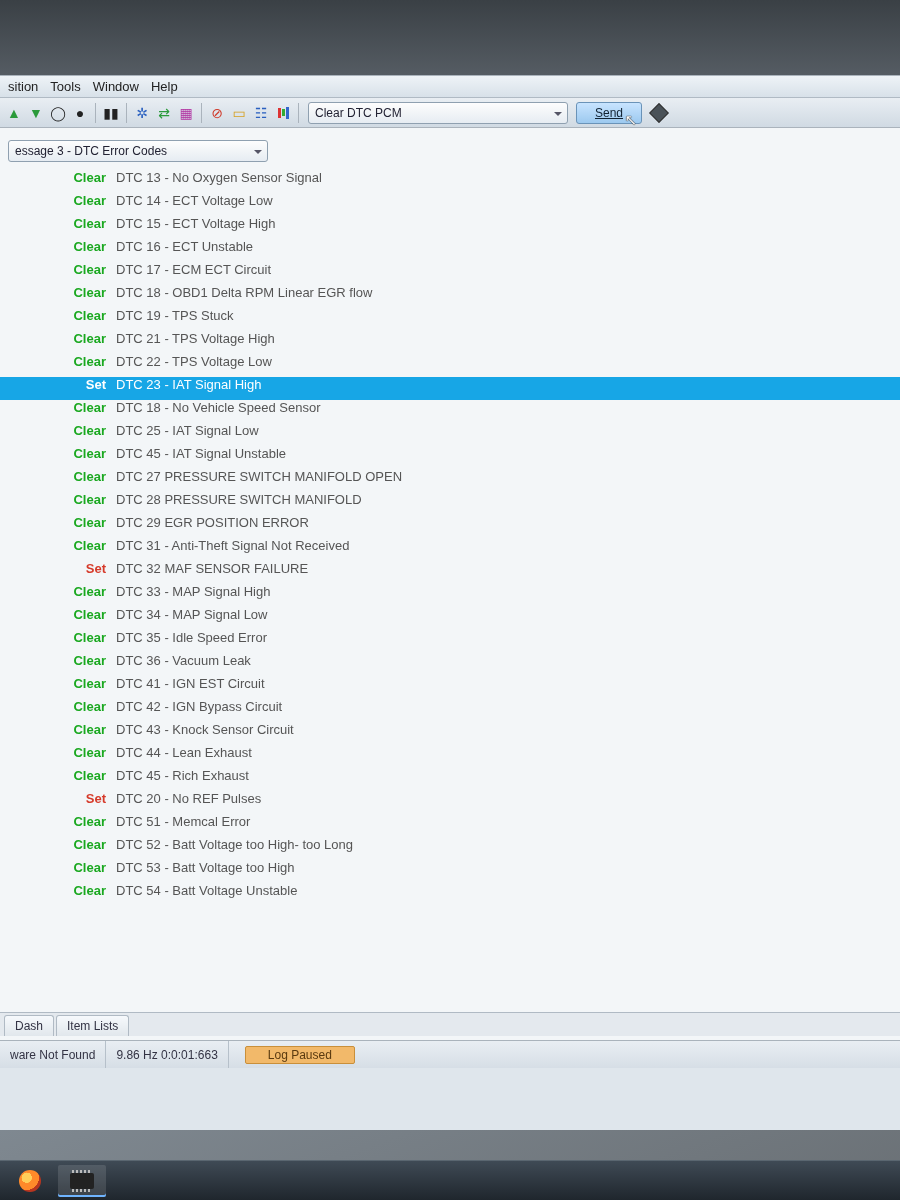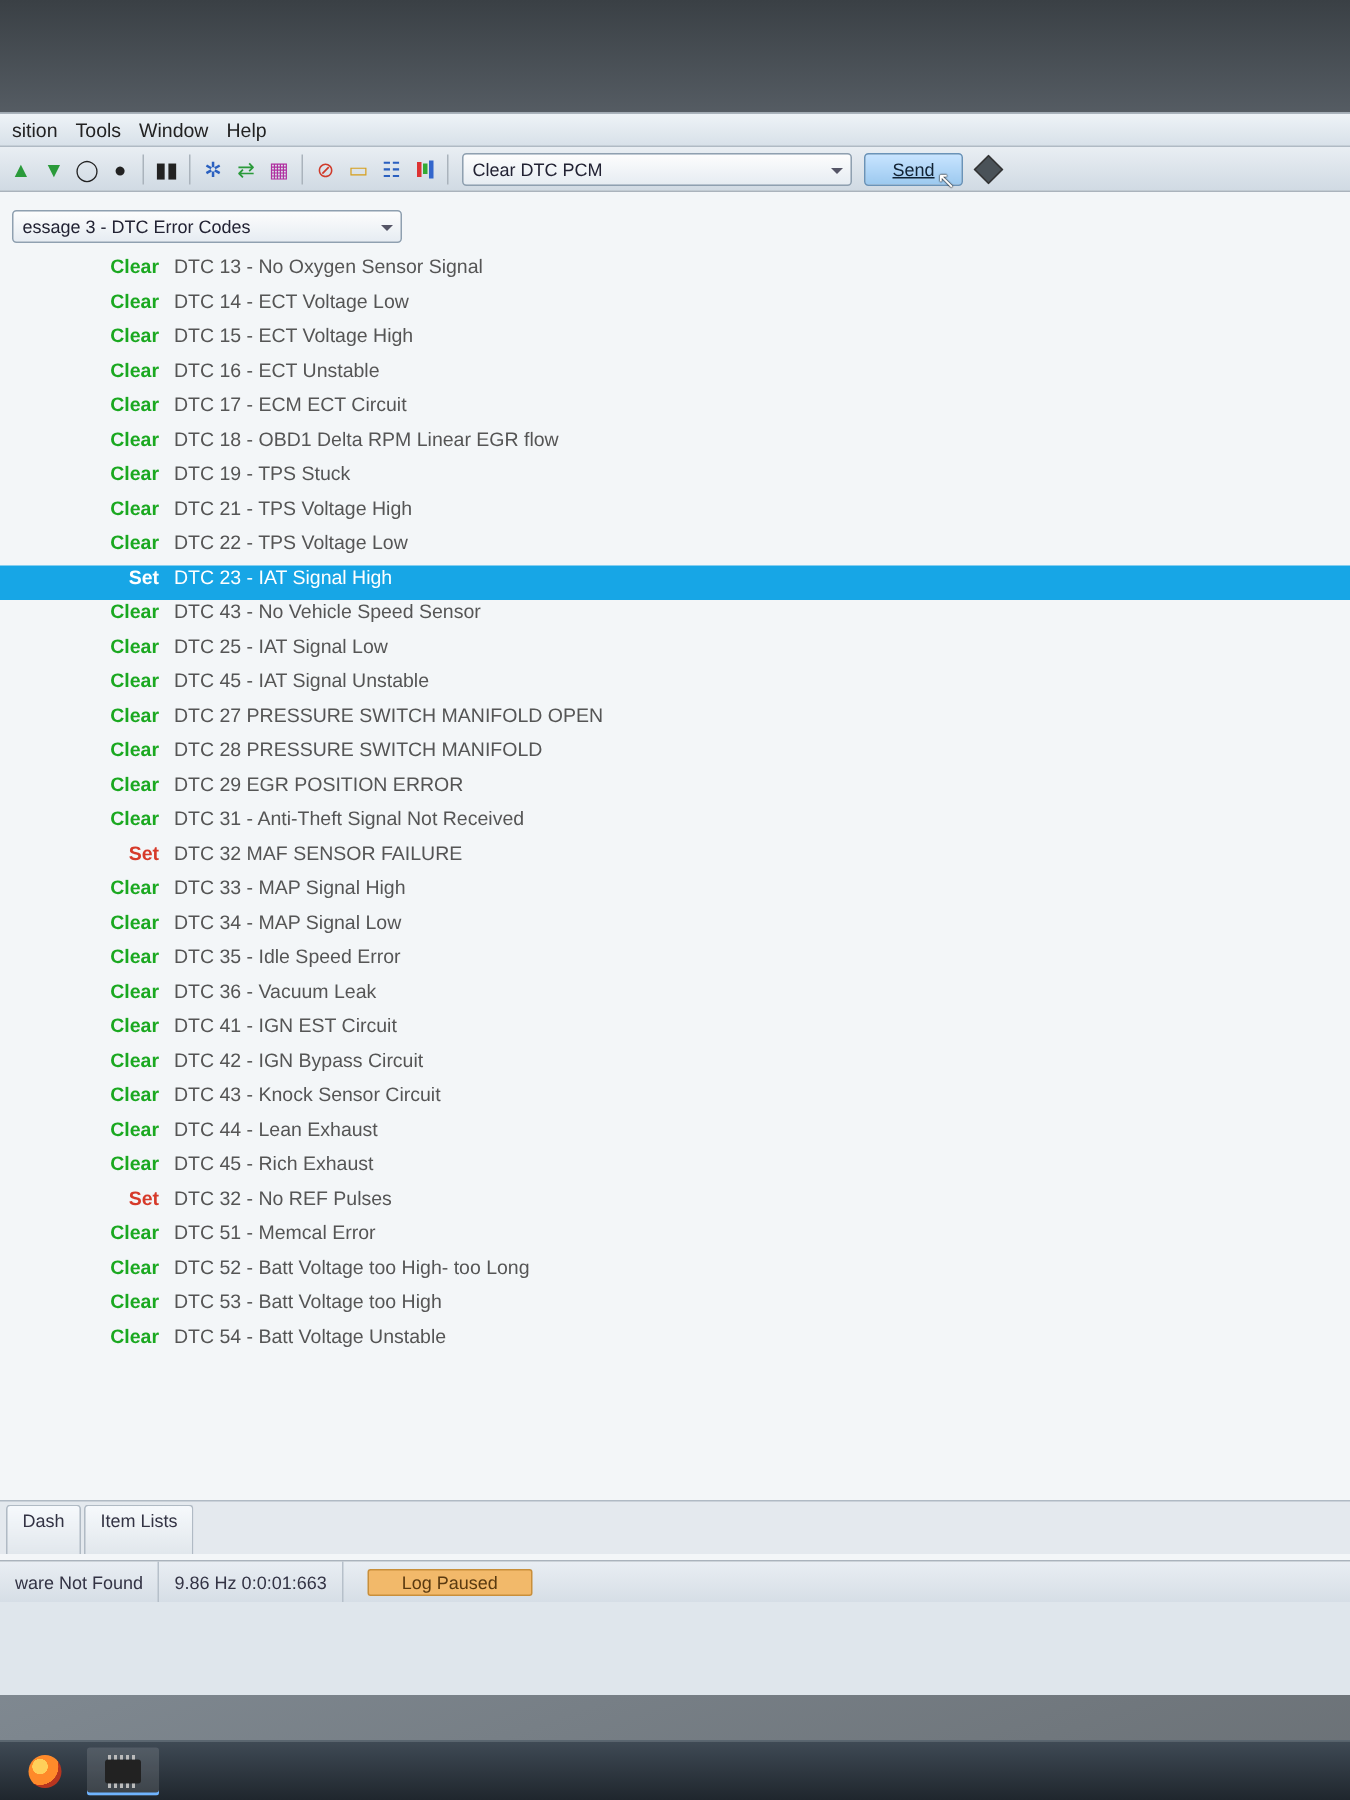--- a/index.html
+++ b/index.html
@@ -127,21 +127,21 @@
   .st-set   { color: #d63a2a; }
   .dtc-row.sel .dtc-status { color: #fff; }
   .dtc-desc { color: #555; }
   .dtc-row.sel .dtc-desc { color: #fff; }
 
   .bottom-tabs {
     position: absolute; left: 0; bottom: 32px; width: 100%;
     background: #e4e9ee;
     border-top: 1px solid #b0bac4;
     display: flex; gap: 2px; padding: 2px 4px 0 4px;
-    height: 36px;
+    height: 24px;
   }
   .btab {
     background: linear-gradient(#f6f9fc,#e1e7ec);
     border: 1px solid #b0bac4; border-bottom: none;
     padding: 3px 10px 1px 10px;
     font-size: 12px; color: #334;
     border-radius: 3px 3px 0 0;
   }
 
   .statusbar {
@@ -287,21 +287,21 @@
           <div class="dtc-row">
             <span class="dtc-status st-clear">Clear</span>
             <span class="dtc-desc">DTC 22 - TPS Voltage Low</span>
           </div>
           <div class="dtc-row sel">
             <span class="dtc-status st-set">Set</span>
             <span class="dtc-desc">DTC 23 - IAT Signal High</span>
           </div>
           <div class="dtc-row">
             <span class="dtc-status st-clear">Clear</span>
-            <span class="dtc-desc">DTC 43 - No Vehicle Speed Sensor</span>
+            <span class="dtc-desc">DTC 18 - No Vehicle Speed Sensor</span>
           </div>
           <div class="dtc-row">
             <span class="dtc-status st-clear">Clear</span>
             <span class="dtc-desc">DTC 25 - IAT Signal Low</span>
           </div>
           <div class="dtc-row">
             <span class="dtc-status st-clear">Clear</span>
             <span class="dtc-desc">DTC 45 - IAT Signal Unstable</span>
           </div>
           <div class="dtc-row">
@@ -355,21 +355,21 @@
           <div class="dtc-row">
             <span class="dtc-status st-clear">Clear</span>
             <span class="dtc-desc">DTC 44 - Lean Exhaust</span>
           </div>
           <div class="dtc-row">
             <span class="dtc-status st-clear">Clear</span>
             <span class="dtc-desc">DTC 45 - Rich Exhaust</span>
           </div>
           <div class="dtc-row">
             <span class="dtc-status st-set">Set</span>
-            <span class="dtc-desc">DTC 32 - No REF Pulses</span>
+            <span class="dtc-desc">DTC 20 - No REF Pulses</span>
           </div>
           <div class="dtc-row">
             <span class="dtc-status st-clear">Clear</span>
             <span class="dtc-desc">DTC 51 - Memcal Error</span>
           </div>
           <div class="dtc-row">
             <span class="dtc-status st-clear">Clear</span>
             <span class="dtc-desc">DTC 52 - Batt Voltage too High- too Long</span>
           </div>
           <div class="dtc-row">

